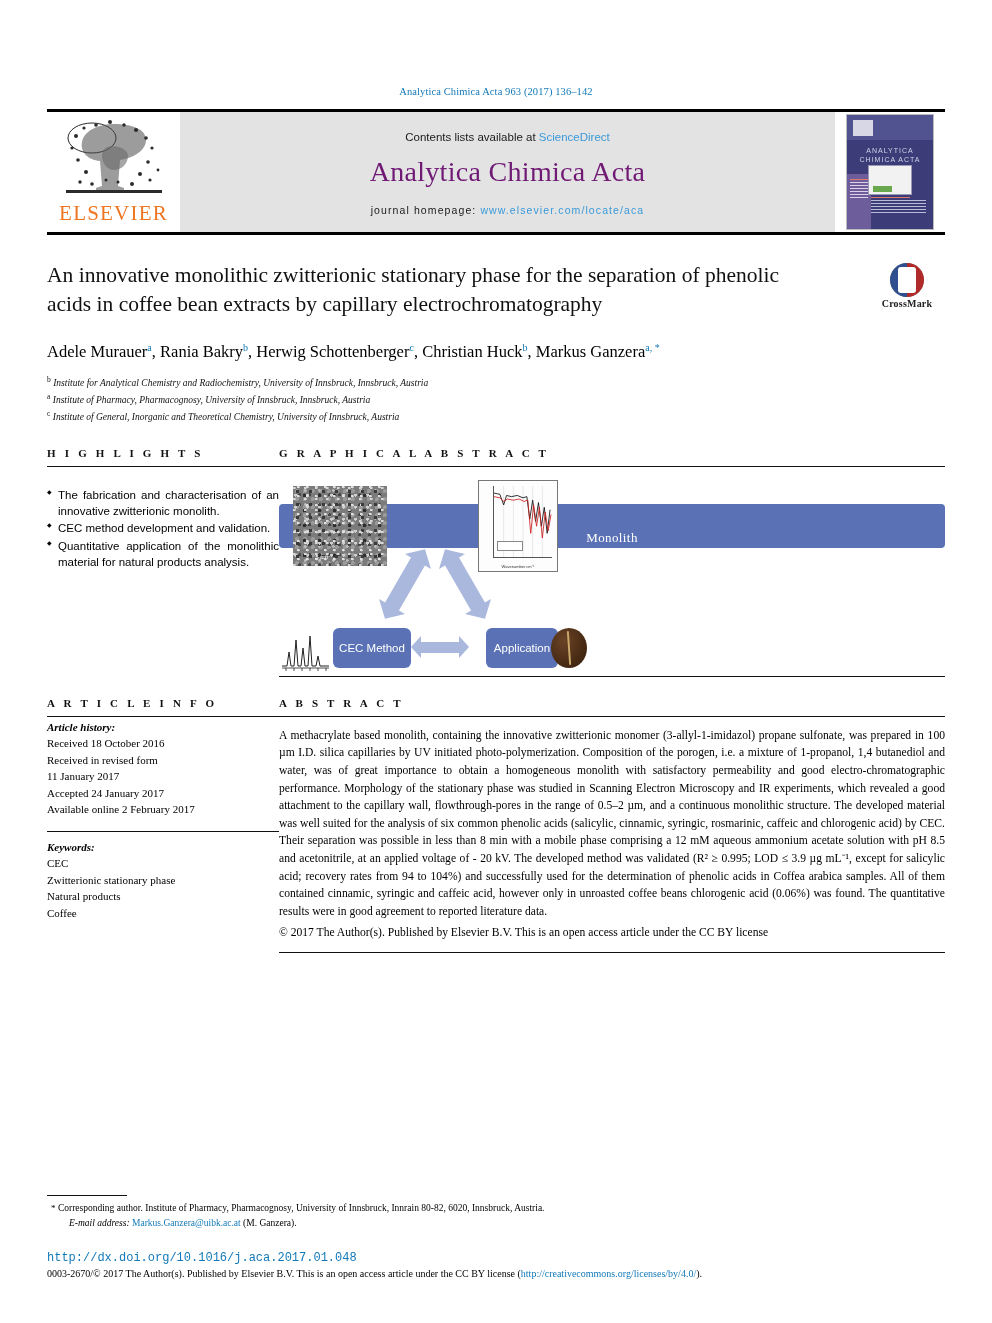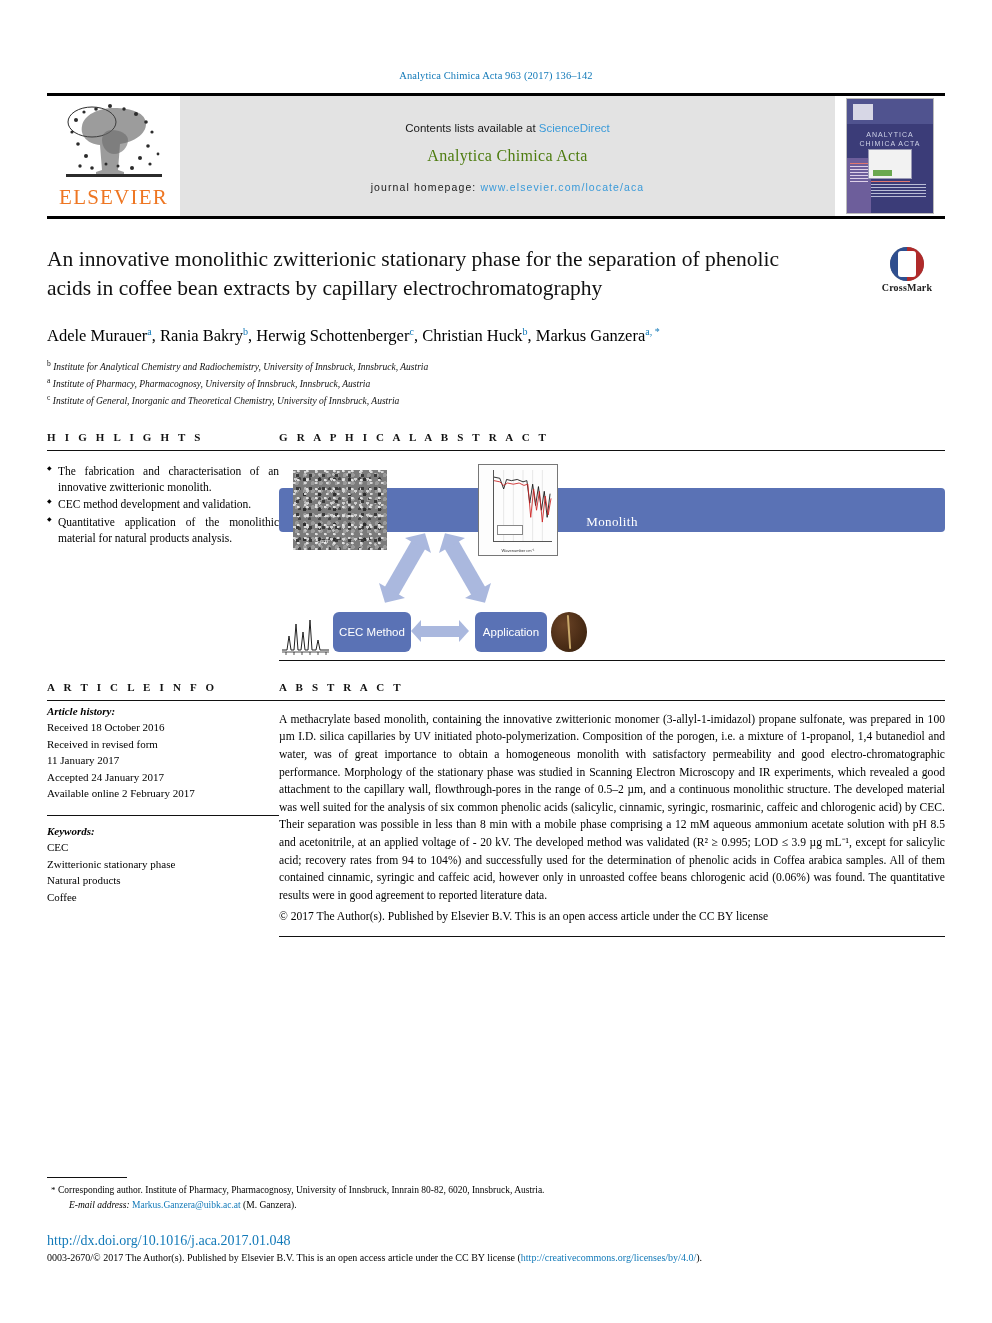--- a/index.html
+++ b/index.html
@@ -17,20 +17,21 @@
   .page { position: relative; width: 992px; height: 1323px; padding: 0; }
 
   
   .running-head {
     text-align: center;
     font-family: "Liberation Serif", serif;
     font-size: 10.5px;
     color: #1279b8;
     padding-top: 70px;
     letter-spacing: .1px;
+    margin-top: 16px;
   }
 
   
   .masthead {
     margin: 12px 47px 0 47px;
     border-top: 3px solid #000;
     border-bottom: 3px solid #000;
     display: flex;
     align-items: stretch;
     height: 126px;
@@ -65,22 +66,22 @@
   }
   .contents-line {
     font-family: "Liberation Sans", sans-serif;
     font-size: 11.5px;
     color: #1a1a1a;
     margin-bottom: 13px;
   }
   .contents-line .sd { color: #3a9ad9; }
   .journal-name {
     font-family: "Liberation Serif", serif;
-    font-size: 16px;
-    color: #4d7c0f;
+    font-size: 28px;
+    color: #701a75;
     letter-spacing: .3px;
     margin-bottom: 16px;
   }
   .homepage-line {
     font-family: "Liberation Sans", sans-serif;
     font-size: 10.5px;
     letter-spacing: 1.1px;
     color: #1a1a1a;
   }
   .homepage-line .url { color: #3a9ad9; }
@@ -206,23 +207,23 @@
     font-size: 11px;
     font-weight: bold;
     letter-spacing: 3.2px;
     color: #111;
     margin-bottom: 7px;
   }
   .rule { border-top: 1px solid #111; }
 
   ul.highlights {
     list-style: none;
-    margin: 12px 0 0 0;
+    margin: 20px 0 0 0;
     padding: 0;
-    font-family: Liberation Serif, serif;
+    font-family: Liberation Sans, sans-serif;
     font-size: 11.5px;
     line-height: 1.42;
     text-align: justify;
   }
   ul.highlights li {
     position: relative;
     padding-left: 11px;
     margin-bottom: 1px;
   }
   ul.highlights li:before {
@@ -318,21 +319,21 @@
     position: absolute;
     background: #5a72b5;
     border-radius: 6px;
     color: #fff;
     font-family: "Liberation Sans", sans-serif;
     font-size: 11.5px;
     display: flex; align-items: center; justify-content: center;
     height: 40px;
   }
   .node-cec { left: 54px; top: 152px; width: 78px; }
-  .node-app { left: 196px; top: 152px; width: 72px; }
+  .node-app { left: 207px; top: 152px; width: 72px; }
   .ga-hbar {
     position:absolute; left:141px; top: 166px; width: 40px; height: 11px;
     background:#aab8de;
   }
   .ga-hbar:before{ content:""; position:absolute; left:-9px; top:-6px;
     border-top:11px solid transparent; border-bottom:11px solid transparent;
     border-right:10px solid #aab8de; }
   .ga-hbar:after{ content:""; position:absolute; right:-9px; top:-6px;
     border-top:11px solid transparent; border-bottom:11px solid transparent;
     border-left:10px solid #aab8de; }
@@ -384,22 +385,22 @@
     font-family: "Liberation Serif", serif;
     font-size: 9.5px;
     line-height: 1.6;
     padding-left: 14px;
     text-indent: -10px;
   }
   .corr .star { font-size: 9px; }
   .corr .em { font-style: italic; }
   .doi-line {
     margin-top: 20px;
-    font-family: Liberation Serif, serif;
-    font-size: 14px;
+    font-family: Liberation Mono, monospace;
+    font-size: 12px;
     color: #1279b8;
   }
   .issn-line {
     font-family: "Liberation Serif", serif;
     font-size: 10px;
     line-height: 1.5;
     margin-top: 1px;
   }
 </style>
 </head>

